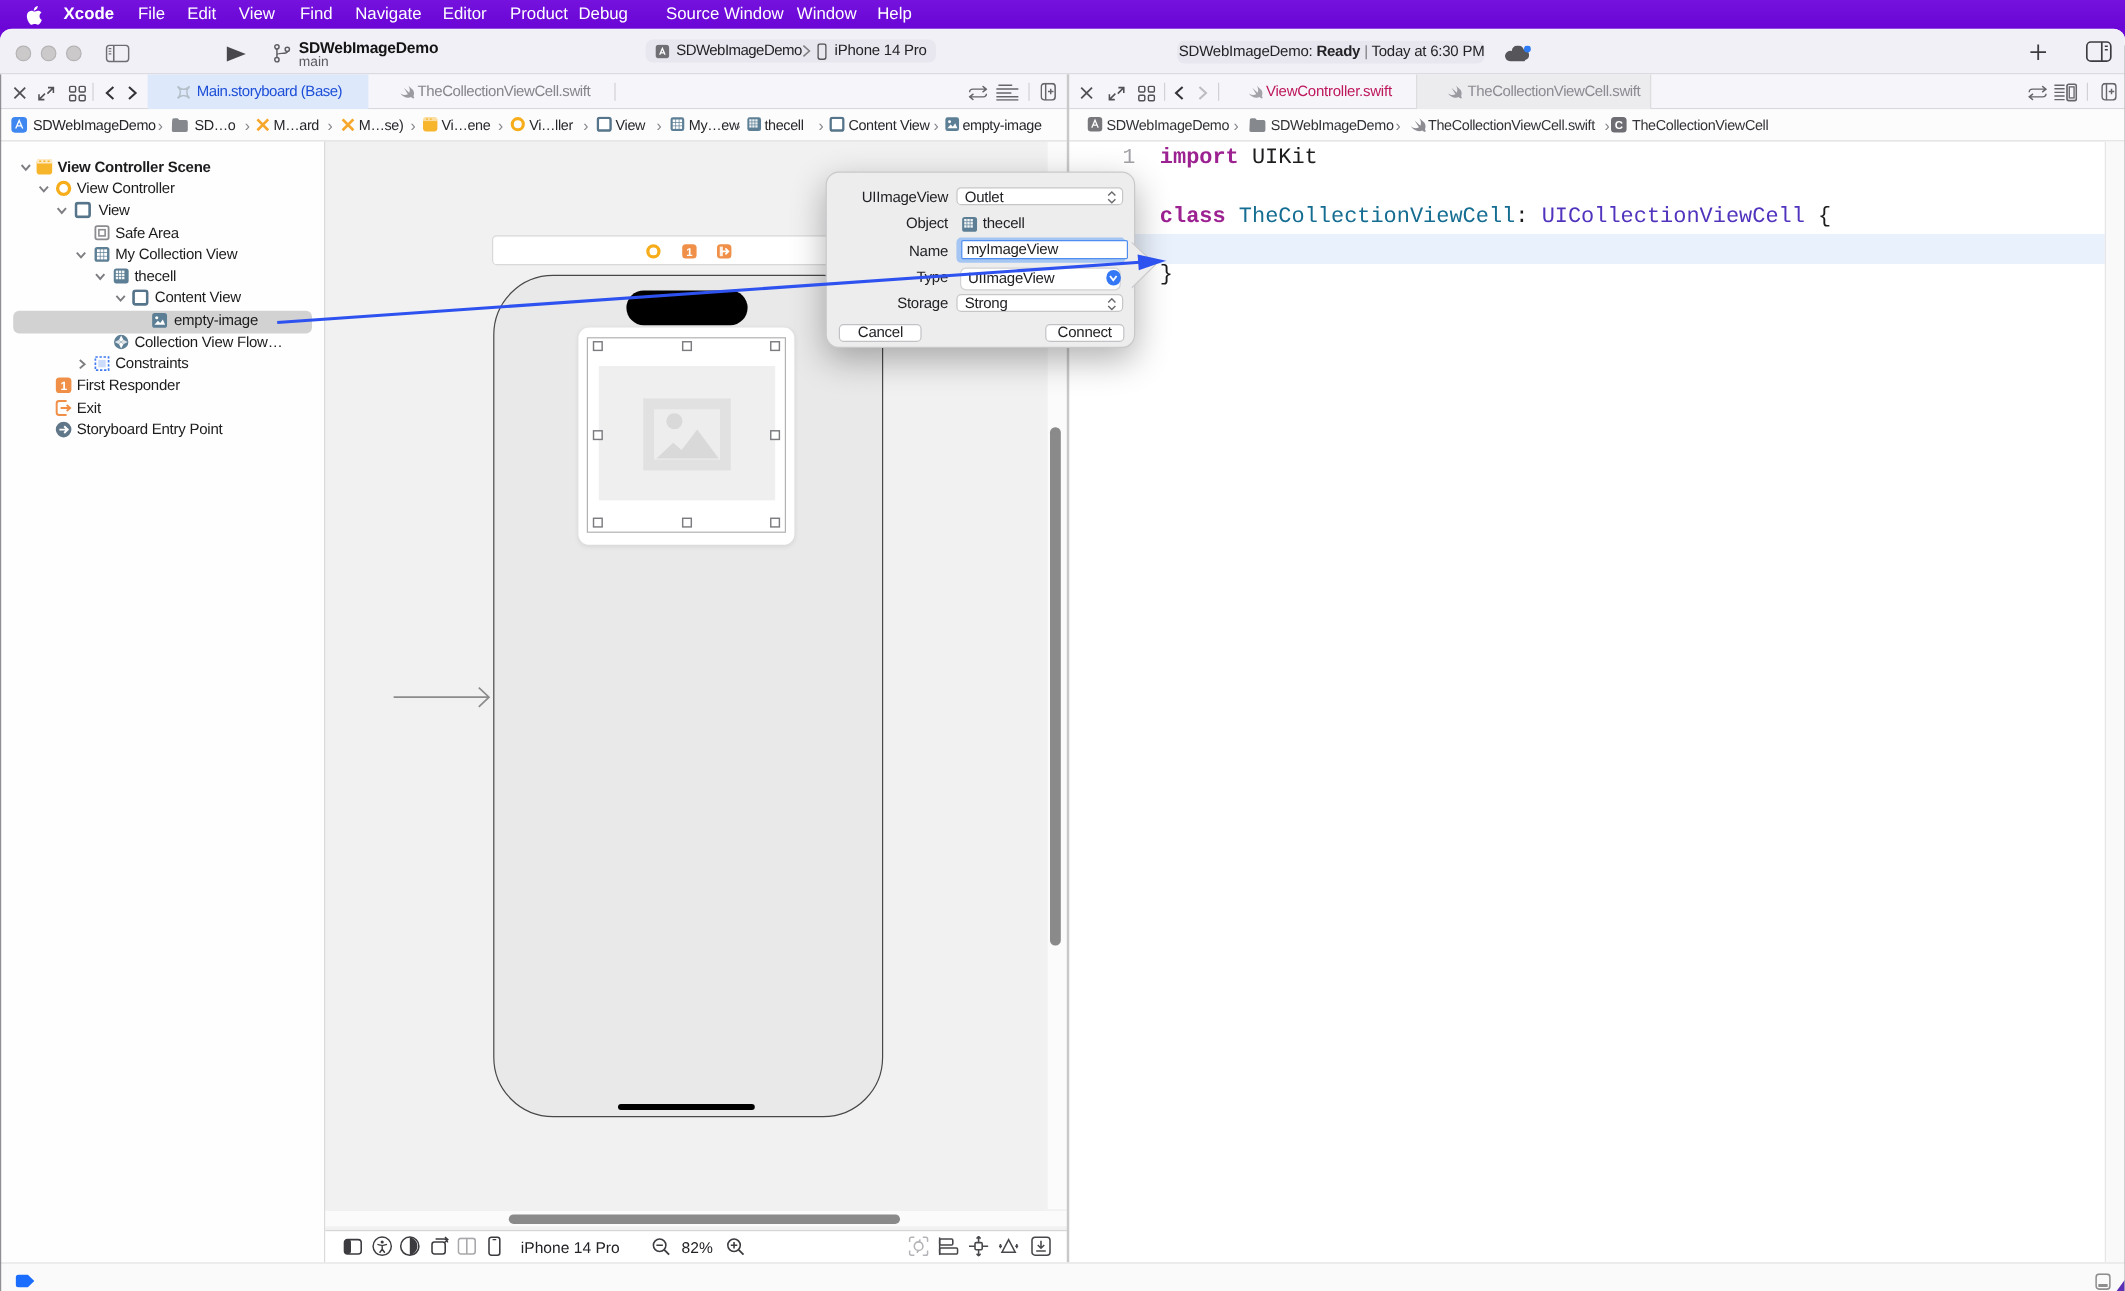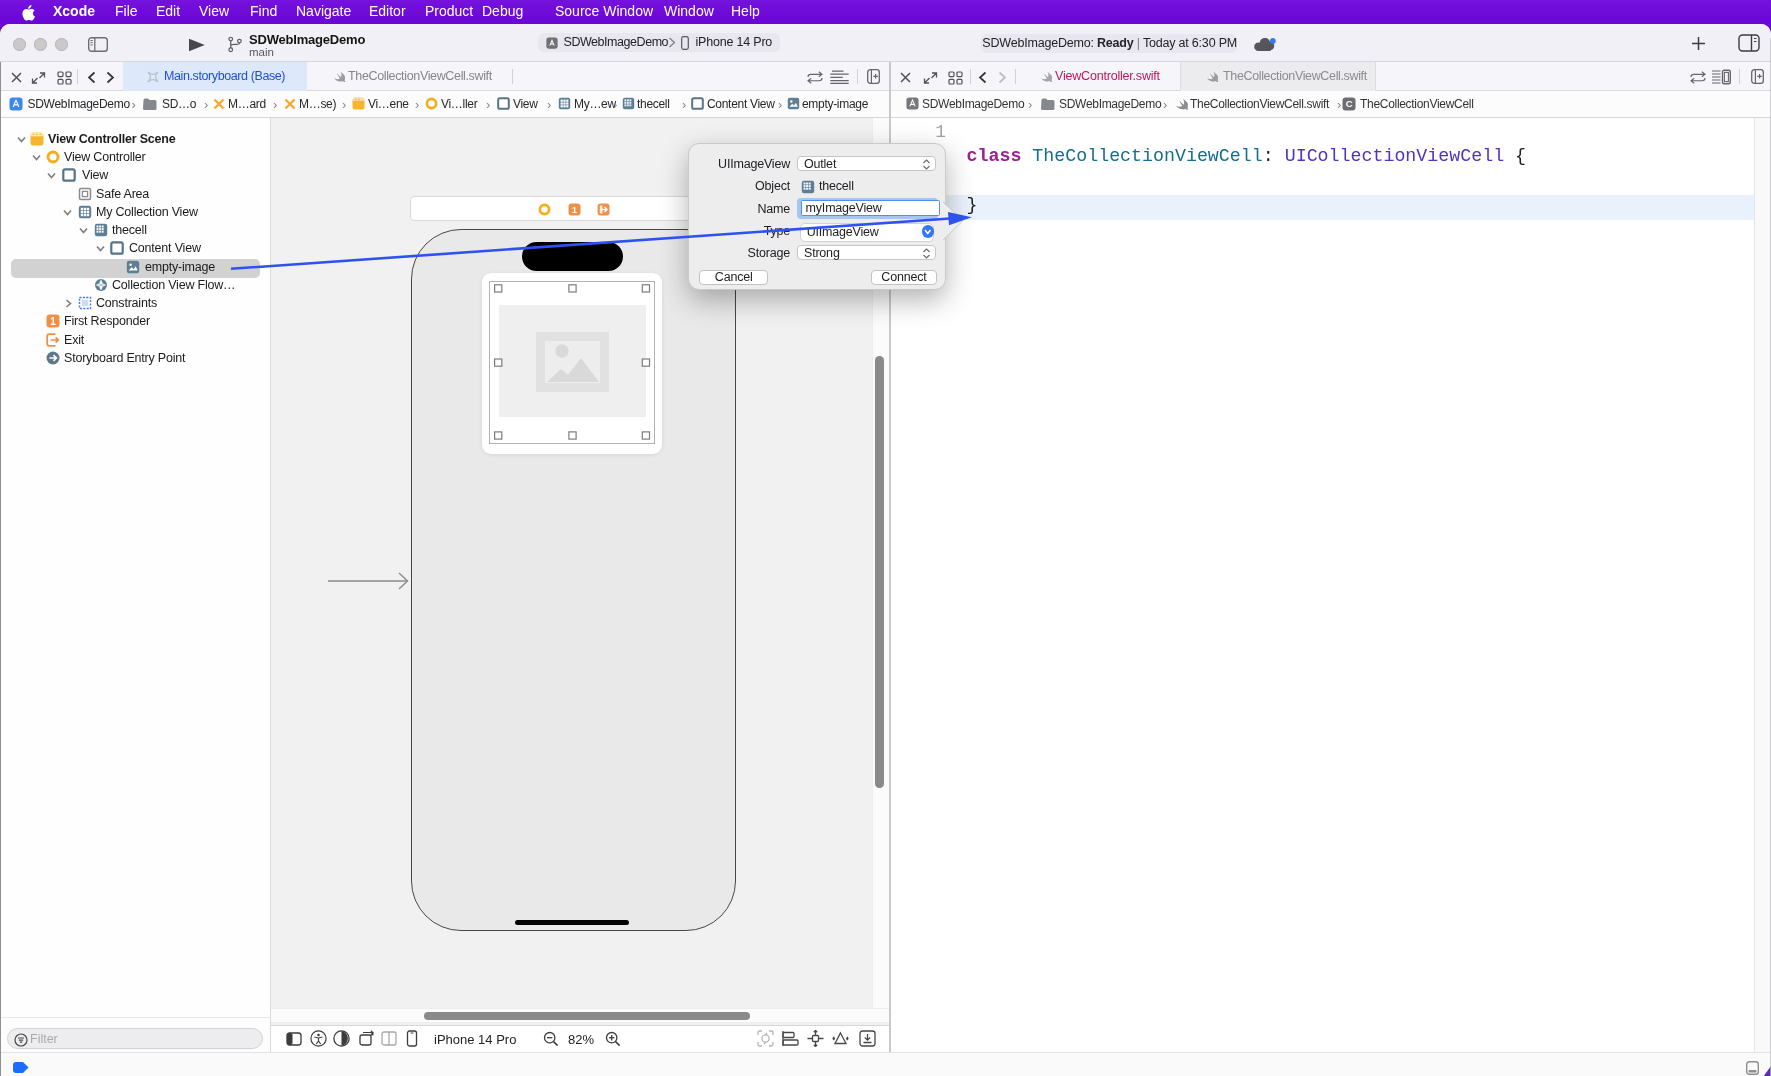--- a/index.html
+++ b/index.html
@@ -447,29 +447,20 @@
         </svg>
       <span class="tlabel" style="left:64px">Exit</span>
     </div>
     <div class="trow" style="left:0;top:231px">
       <svg class="ticon" style="left:46px" width="14" height="14" viewBox="0 0 14 14">
           <circle cx="7" cy="7" r="6.5" fill="#607789"></circle>
           <path d="M3.5 7 H10 M7.5 4.2 L10.4 7 L7.5 9.8" stroke="#fff" stroke-width="1.6" fill="none"></path>
         </svg>
       <span class="tlabel" style="left:64px">Storyboard Entry Point</span>
     </div>
-    <div class="abs" style="left:0;top:899px;width:270px;height:35px;background:#fdfdfd;border-top:1px solid #e8e8e8">
-      <div class="abs" style="left:7px;top:10px;width:256px;height:21px;background:#ededef;border:1px solid #d2d2d4;border-radius:10.5px">
-        <svg style="position:absolute;left:6px;top:3.5px" width="14" height="14" viewBox="0 0 14 14">
-            <circle cx="7" cy="7" r="6" fill="none" stroke="#48484c" stroke-width="1.2"></circle>
-            <path d="M4 5 H10 M4.9 7.1 H9.1 M5.8 9.2 H8.2" stroke="#48484c" stroke-width="1.2"></path>
-          </svg>
-        <span class="abs" style="left:22px;top:3px;font-size:12.5px;color:#a9a9af">Filter</span>
-      </div>
-    </div>
   </div>
   <div id="canvas" class="abs">
     <div class="abs" style="left:139px;top:78px;width:325px;height:25px;background:#fff;border:1px solid #d8d8d8;border-radius:4px">
       <svg style="position:absolute;left:127px;top:6px" width="13" height="13" viewBox="0 0 13 13">
           <circle cx="6.5" cy="6.5" r="4.6" fill="#fff" stroke="#f6ad19" stroke-width="2.7"></circle>
         </svg>
       <svg style="position:absolute;left:157px;top:6px" width="13" height="13" viewBox="0 0 13 13">
           <rect x="0.5" y="0.5" width="12" height="12" rx="3" fill="#f09048"></rect>
           <text x="6.5" y="10" font-size="9.5" font-weight="bold" fill="#fff" text-anchor="middle" font-family="Liberation Sans, sans-serif">1</text>
         </svg>
@@ -582,20 +573,21 @@
             <path d="M8.5 4 V10 M5.8 7.5 L8.5 10.2 L11.2 7.5 M4.5 12.5 H12.5"></path>
           </g>
         </svg>
     </div>
   </div>
   <div id="rightpane" class="abs">
     <div class="abs" style="left:0;top:77px;width:863px;height:25px;background:#e9f1fc"></div>
     <div class="abs" style="left:863px;top:0;width:17px;height:934px;background:#f9f9fa;border-left:1px solid #e6e6e8"></div>
     <div class="abs" style="left:0;top:1.8px;width:55px;text-align:right;font-family:'Liberation Mono',monospace;font-size:17.8px;line-height:24.4px;color:#a2a2a7;letter-spacing:0">1</div>
     <div class="abs nowrap" style="left:75.5px;top:1.8px;font-family:'Liberation Mono',monospace;font-size:18.3px;line-height:24.4px;color:#1d1d1f">
+      <div><span style="color:#9c2191;font-weight:bold">import</span> UIKit</div>
       <div>&nbsp;</div>
       <div><span style="color:#9c2191;font-weight:bold">class</span> <span style="color:#156d92">TheCollectionViewCell</span>: <span style="color:#5134bd">UICollectionViewCell</span> {</div>
       <div>&nbsp;</div>
       <div>}</div>
     </div>
   </div>
   <div id="divider" class="abs"></div>
   <div class="abs" style="left:0;top:38px;width:1px;height:1014px;background:#7c7c81;opacity:0.85;z-index:60"></div>
   <div class="abs" style="left:1770px;top:14px;width:1px;height:1038px;background:#bdbdc2;opacity:0.7;z-index:60"></div>
   <div id="botbar" class="abs">

